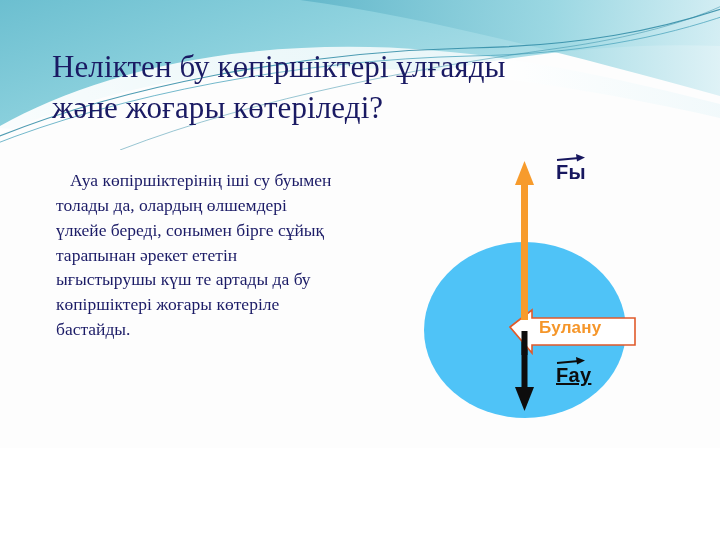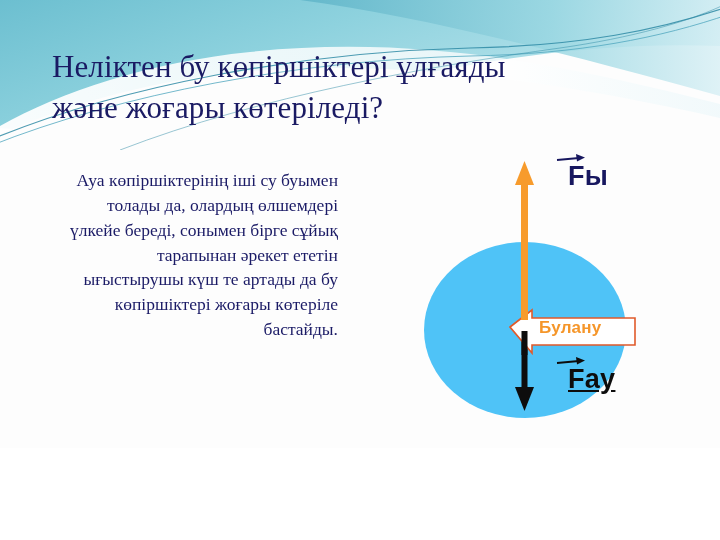--- a/index.html
+++ b/index.html
@@ -50,41 +50,39 @@
     color: #1b1b66;
     font-size: 17.5px;
     line-height: 1.42;
   }
   #answer-label { display: block; }
   #answer-body {
     display: block;
     padding-left: 18px;
     text-indent: 14px;
     margin-top: 2px;
-    text-align: right;
   }
 
   
   #diagram {
     position: absolute;
     left: 420px;
     top: 145px;
     width: 300px;
     height: 290px;
   }
   #diagram svg { display: block; }
 
   .lbl {
     position: absolute;
     font-family: "Liberation Sans", "DejaVu Sans", sans-serif;
     font-weight: bold;
-    font-size: 27px;
+    font-size: 20px;
     letter-spacing: 0.3px;
     white-space: nowrap;
-    margin-left: 12px;
   }
   #label-fy   { left: 556px; top: 161px; color: #17175f; }
   #label-fau  { left: 556px; top: 364px; color: #0d0d0d; text-decoration: underline; }
   .vecbar {
     position: absolute;
     height: 12px;
   }
   #vec-fy  { left: 556px; top: 150px; }
   #vec-fau { left: 556px; top: 353px; }
 

